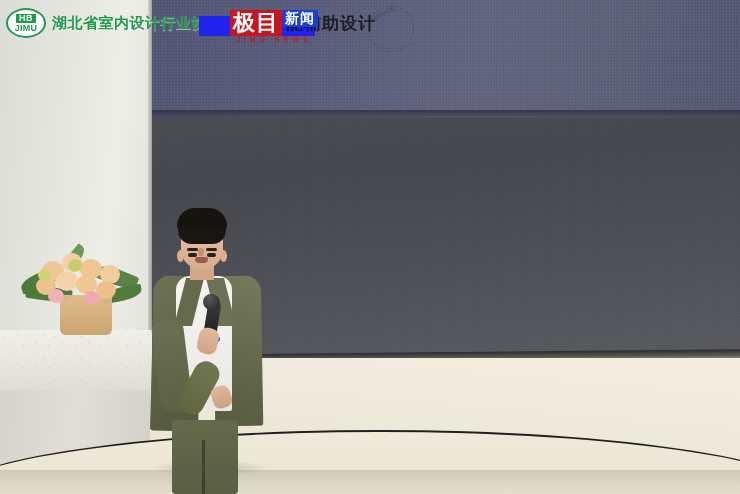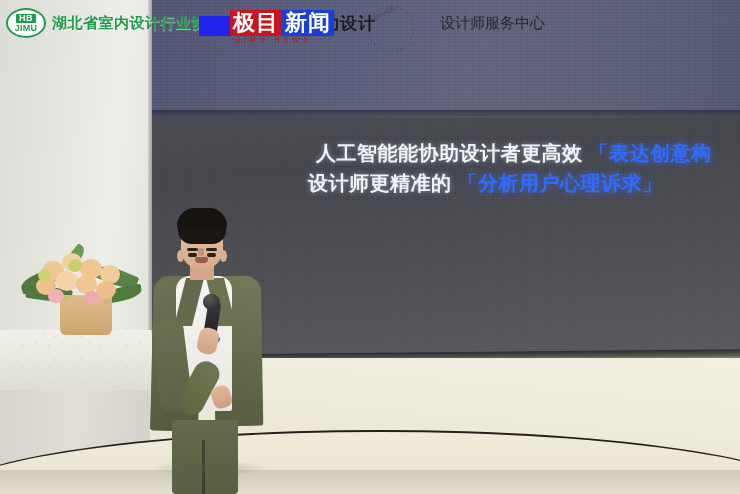--- a/index.html
+++ b/index.html
@@ -51,21 +51,21 @@
   .seal{position:absolute;left:368px;top:6px;width:44px;height:44px;border-radius:50%;
     border:1px dashed rgba(30,30,40,.45);opacity:.5;}
   .seal span{position:absolute;left:0;top:0;width:100%;height:100%;
     font-size:6px;color:rgba(20,20,30,.75);}
   .seal .s1{transform:rotate(-30deg);text-align:center;line-height:10px;}
 
   
   .wm{position:absolute;left:230px;top:10px;display:flex;align-items:flex-start;}
   .wm-box{background:#c9151e;color:#fff;font-size:22px;font-weight:bold;
     padding:1px 3px;line-height:1.08;letter-spacing:1px;}
-  .wm-box2{background:#1a3fd6;color:#fff;font-size:22px;font-weight:bold;
+  .wm-box2{background:#1a3fd6;color:#fff;font-size:14px;font-weight:bold;
     padding:1px 3px;line-height:1.08;letter-spacing:1px;}
   .wm-sub{position:absolute;left:236px;top:36px;color:#c9151e;font-size:7px;
     font-weight:bold;letter-spacing:4px;}
 
   
   .slide-text{position:absolute;left:316px;top:138px;width:424px;}
   .slide-line{white-space:nowrap;font-size:20px;font-weight:bold;line-height:1.5;
     letter-spacing:.5px;}
   .t-white{color:#f2f3f6;text-shadow:0 0 5px rgba(200,215,255,.55);}
   .t-blue{color:#2f6cff;text-shadow:0 0 7px rgba(60,110,255,.85);}
@@ -175,39 +175,28 @@
     </div>
 
     <div class="blue-block"></div>
 
     <div class="banner-title">人工智能辅助设计</div>
 
     <div class="seal">
       <span class="s1">SERVICE</span>
     </div>
 
-    <div style="position:absolute;left:440px;top:14px;font-size:15px;color:#1b1c24;white-space:nowrap;opacity:.9;">设计师服务中心</div>
 
     <div class="wm">
       <span class="wm-box">极目</span>
       <span class="wm-box2">新闻</span>
     </div>
     <div class="wm-sub">JIMU NEWS</div>
   </div>
 
-  <div class="slide-text">
-    <div class="slide-line">
-      <span class="t-white">人工智能能协助设计者更高效</span>
-      <span class="t-blue">「表达创意构</span>
-    </div>
-    <div class="slide-line line2">
-      <span class="t-white">设计师更精准的</span>
-      <span class="t-blue">「分析用户心理诉求」</span>
-    </div>
-  </div>
 
   <div class="stage-floor"></div>
   <div class="wall-left-lower"></div>
   <div class="counter">
     <div class="counter-speckle"></div>
   </div>
   <div class="stage-curve"></div>
   <div class="floor-base"></div>
 
   <div class="flowers">

